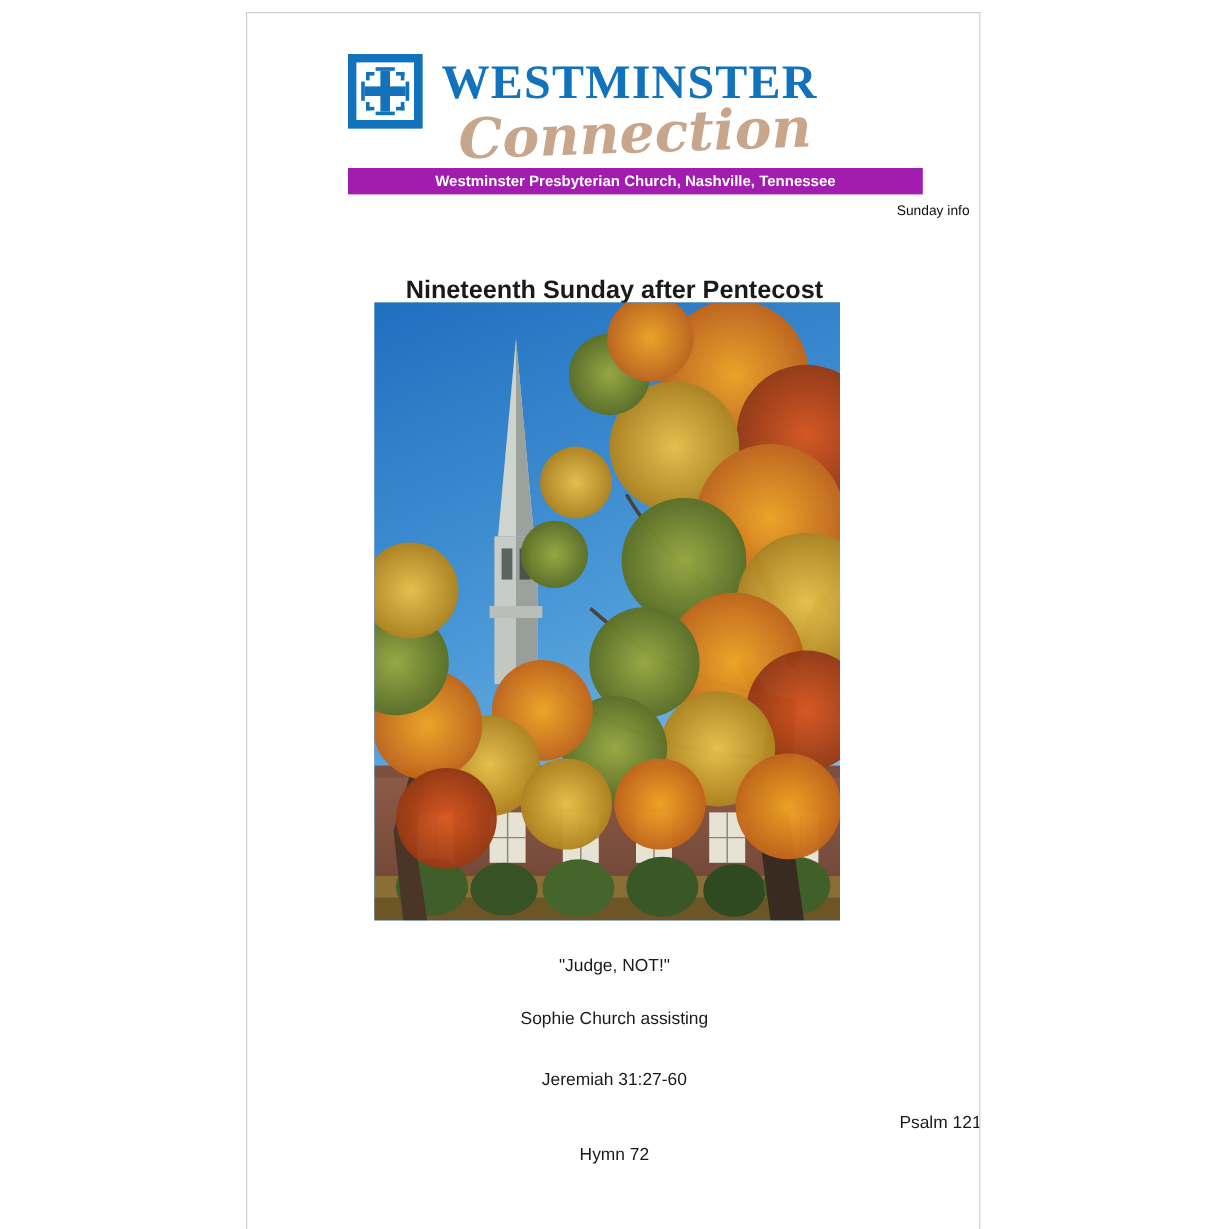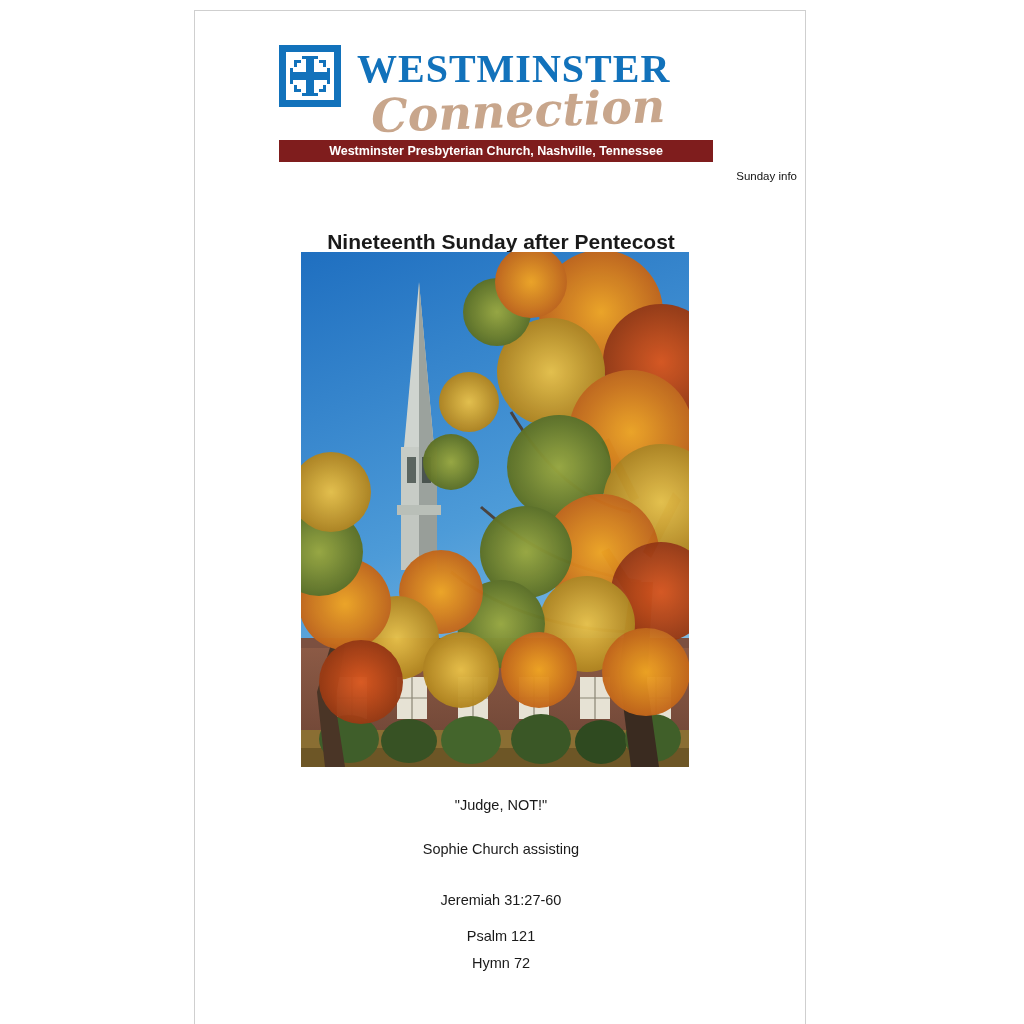--- a/index.html
+++ b/index.html
@@ -6,21 +6,21 @@
     margin: 0;
     padding: 0;
     background: #ffffff;
     width: 1024px;
     height: 1024px;
     font-family: "Liberation Sans", sans-serif;
   }
 
   .page {
     position: absolute;
-    left: 194px;
+    left: 205px;
     top: 10px;
     width: 612px;
     height: 1014px;
     background: #ffffff;
     border: 1px solid #cfcfcf;
     border-bottom: none;
     box-sizing: border-box;
     overflow: hidden;
   }
 
@@ -84,23 +84,23 @@
     color: #c8a68c;
     line-height: 52px;
     white-space: nowrap;
     transform: rotate(-2deg);
   }
 
   .tagline-bar {
     position: absolute;
     left: 0;
     top: 95px;
-    width: 434px;
+    width: 479px;
     height: 22px;
-    background: #7f1d1d;
+    background: #a21caf;
   }
   .tagline-bar span {
     display: block;
     text-align: center;
     color: #ffffff;
     font-size: 12.5px;
     font-weight: bold;
     line-height: 22px;
     font-family: "Liberation Sans", sans-serif;
   }
@@ -147,21 +147,21 @@
     top: 786px;
     width: 612px;
     text-align: center;
     color: #1a1a1a;
     font-size: 14.5px;
   }
   .body-block .sermon-title { margin-bottom: 23px; }
   .body-block .leader { line-height: 26px; }
   .body-block .gap { height: 30px; }
   .body-block .reading { margin-bottom: 20px; }
-  .body-block .psalm { margin-bottom: 11px; }
+  .body-block .psalm { margin-bottom: 11px; text-align: right; }
 </style>
 </head>
 <body>
 
 <div class="page">
 
   <div class="masthead">
 
     <div class="logo-box">
       <div class="logo-inner">

